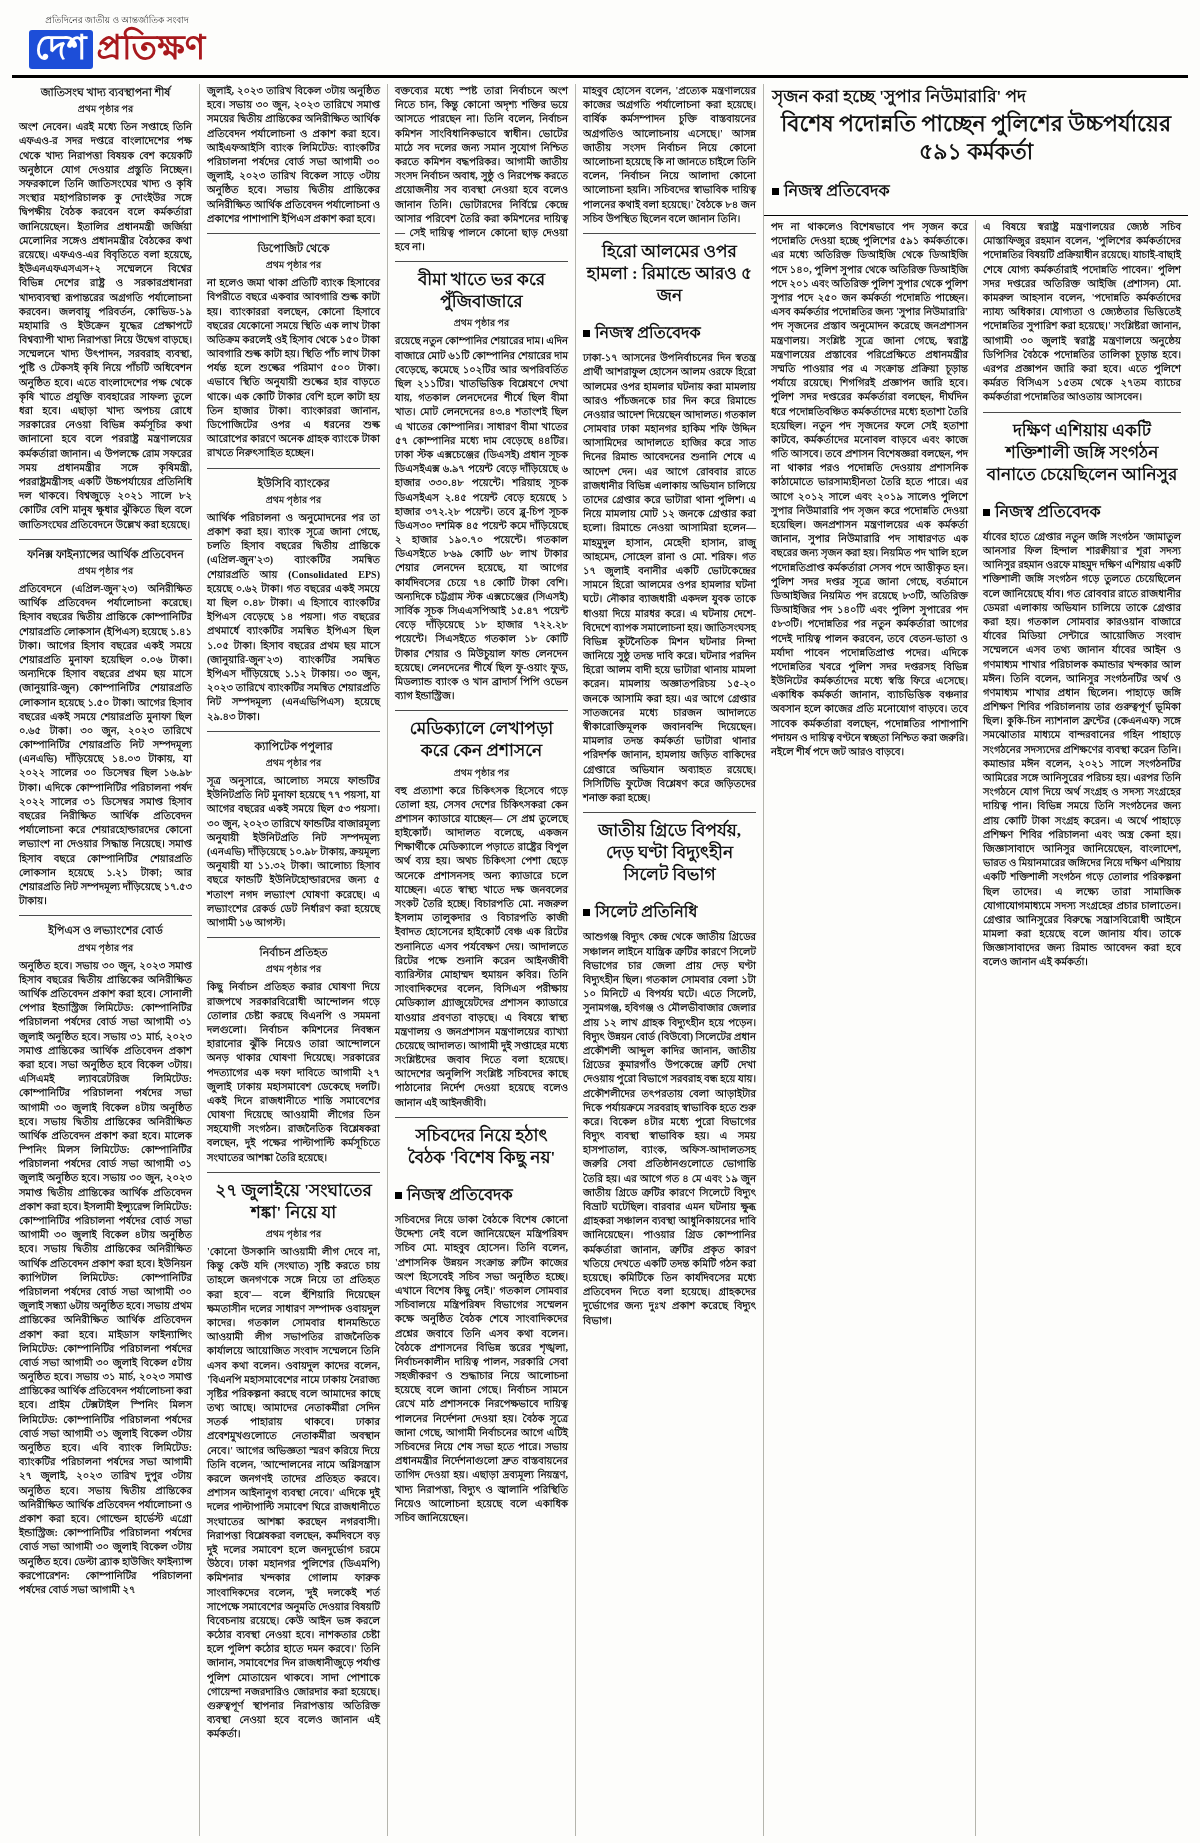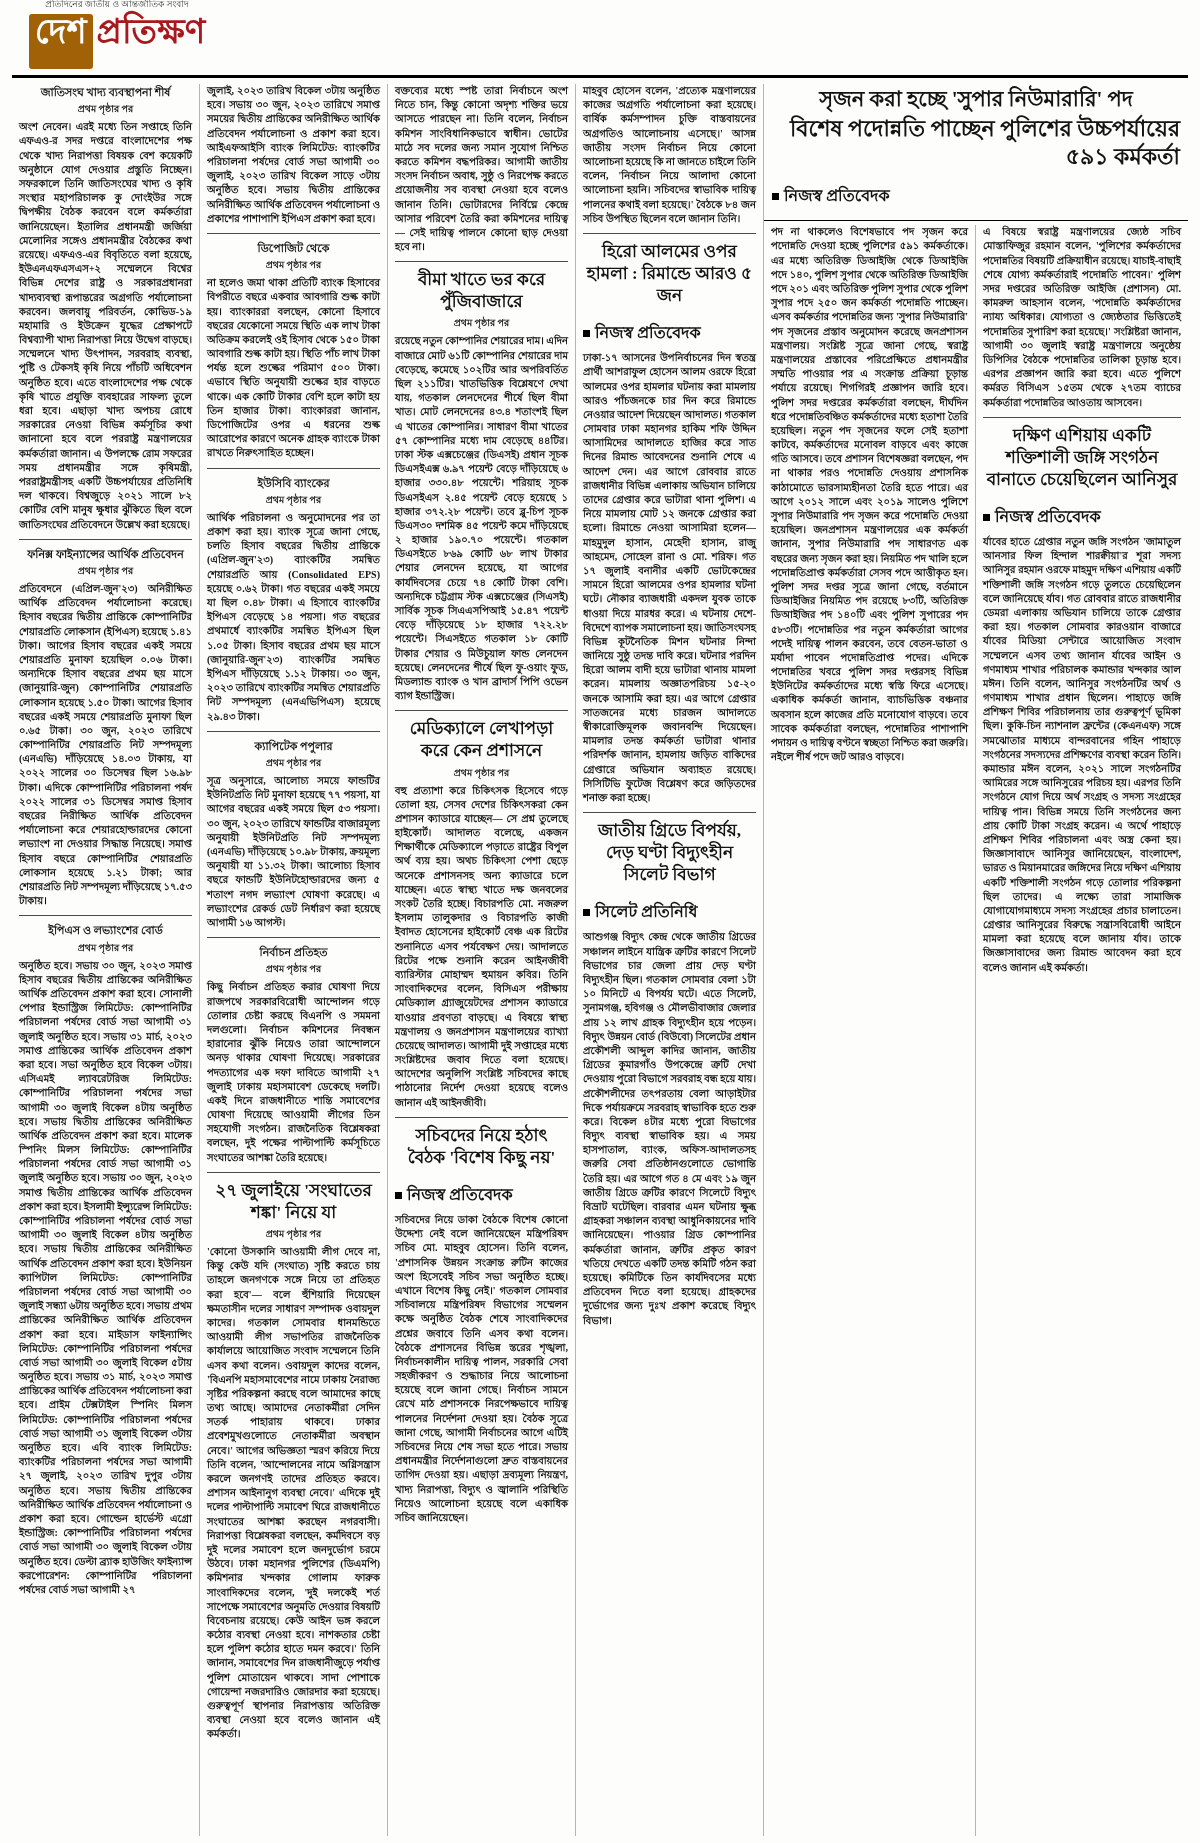--- a/index.html
+++ b/index.html
@@ -14,29 +14,29 @@
   .hdr-left{display:flex;align-items:center;gap:14px;}
   .datebox{padding-right:12px;border-right:1px solid #999;}
   .day{font-weight:bold;font-size:16px;}
   .dateline{font-size:11px;margin-top:2px;color:#222;}
   .pn-orn{display:flex;align-items:center;gap:2px;padding-right:12px;border-right:1px solid #999;}
   .pn{font-size:40px;font-weight:bold;line-height:1;}
   .section-title{font-size:30px;font-weight:bold;letter-spacing:.5px;}
   .logo-blk{text-align:center;min-width:210px;}
   .logo-tag{font-size:9px;color:#333;margin-bottom:2px;}
   .logo{font-size:34px;font-weight:bold;line-height:1;}
-  .logo .mark{display:inline-block;background:#a16207;color:#fff;padding:1px 6px 20px;border-radius:3px;margin-right:4px;}
+  .logo .mark{display:inline-block;background:#1d4ed8;color:#fff;padding:1px 6px 4px;border-radius:3px;margin-right:4px;}
   .logo .rest{color:#a8191d;}
   
   .content{display:flex;height:1752px;overflow:hidden;margin-top:6px;}
   .ncol{width:188px;flex:0 0 auto;box-sizing:border-box;padding:0 7px;border-right:1px solid #b5b5ad;overflow:hidden;}
   .right-sec{flex:1;box-sizing:border-box;overflow:hidden;display:flex;flex-direction:column;}
   .right-head{border-bottom:1.5px solid #000;padding:2px 8px 6px;margin:0 0 4px;}
-  .kicker{text-align:center;font-size:21px;font-weight:bold;line-height:1.3;}
-  .bighl{text-align:right;font-size:22px;font-weight:bold;line-height:1.25;margin-top:2px;}
+  .kicker{font-size:17px;font-weight:bold;line-height:1.3;}
+  .bighl{text-align:center;font-size:22px;font-weight:bold;line-height:1.25;margin-top:2px;}
   .right-cols{display:flex;flex:1;overflow:hidden;}
   .rcol{width:50%;box-sizing:border-box;padding:0 7px;overflow:hidden;}
   .rcol.first{border-right:1px solid #b5b5ad;}
   
   .art{margin-bottom:7px;}
   .art.sep{border-top:1px solid #4a4a4a;padding-top:6px;}
   .hl{font-weight:bold;text-align:center;font-size:11px;line-height:1.3;margin:1px 0 3px;}
   .hl.md{font-size:17px;}
   .hl.lg{font-size:17px;}
   .cont{text-align:center;font-size:9.5px;font-weight:bold;color:#222;margin:0 0 3px;}

